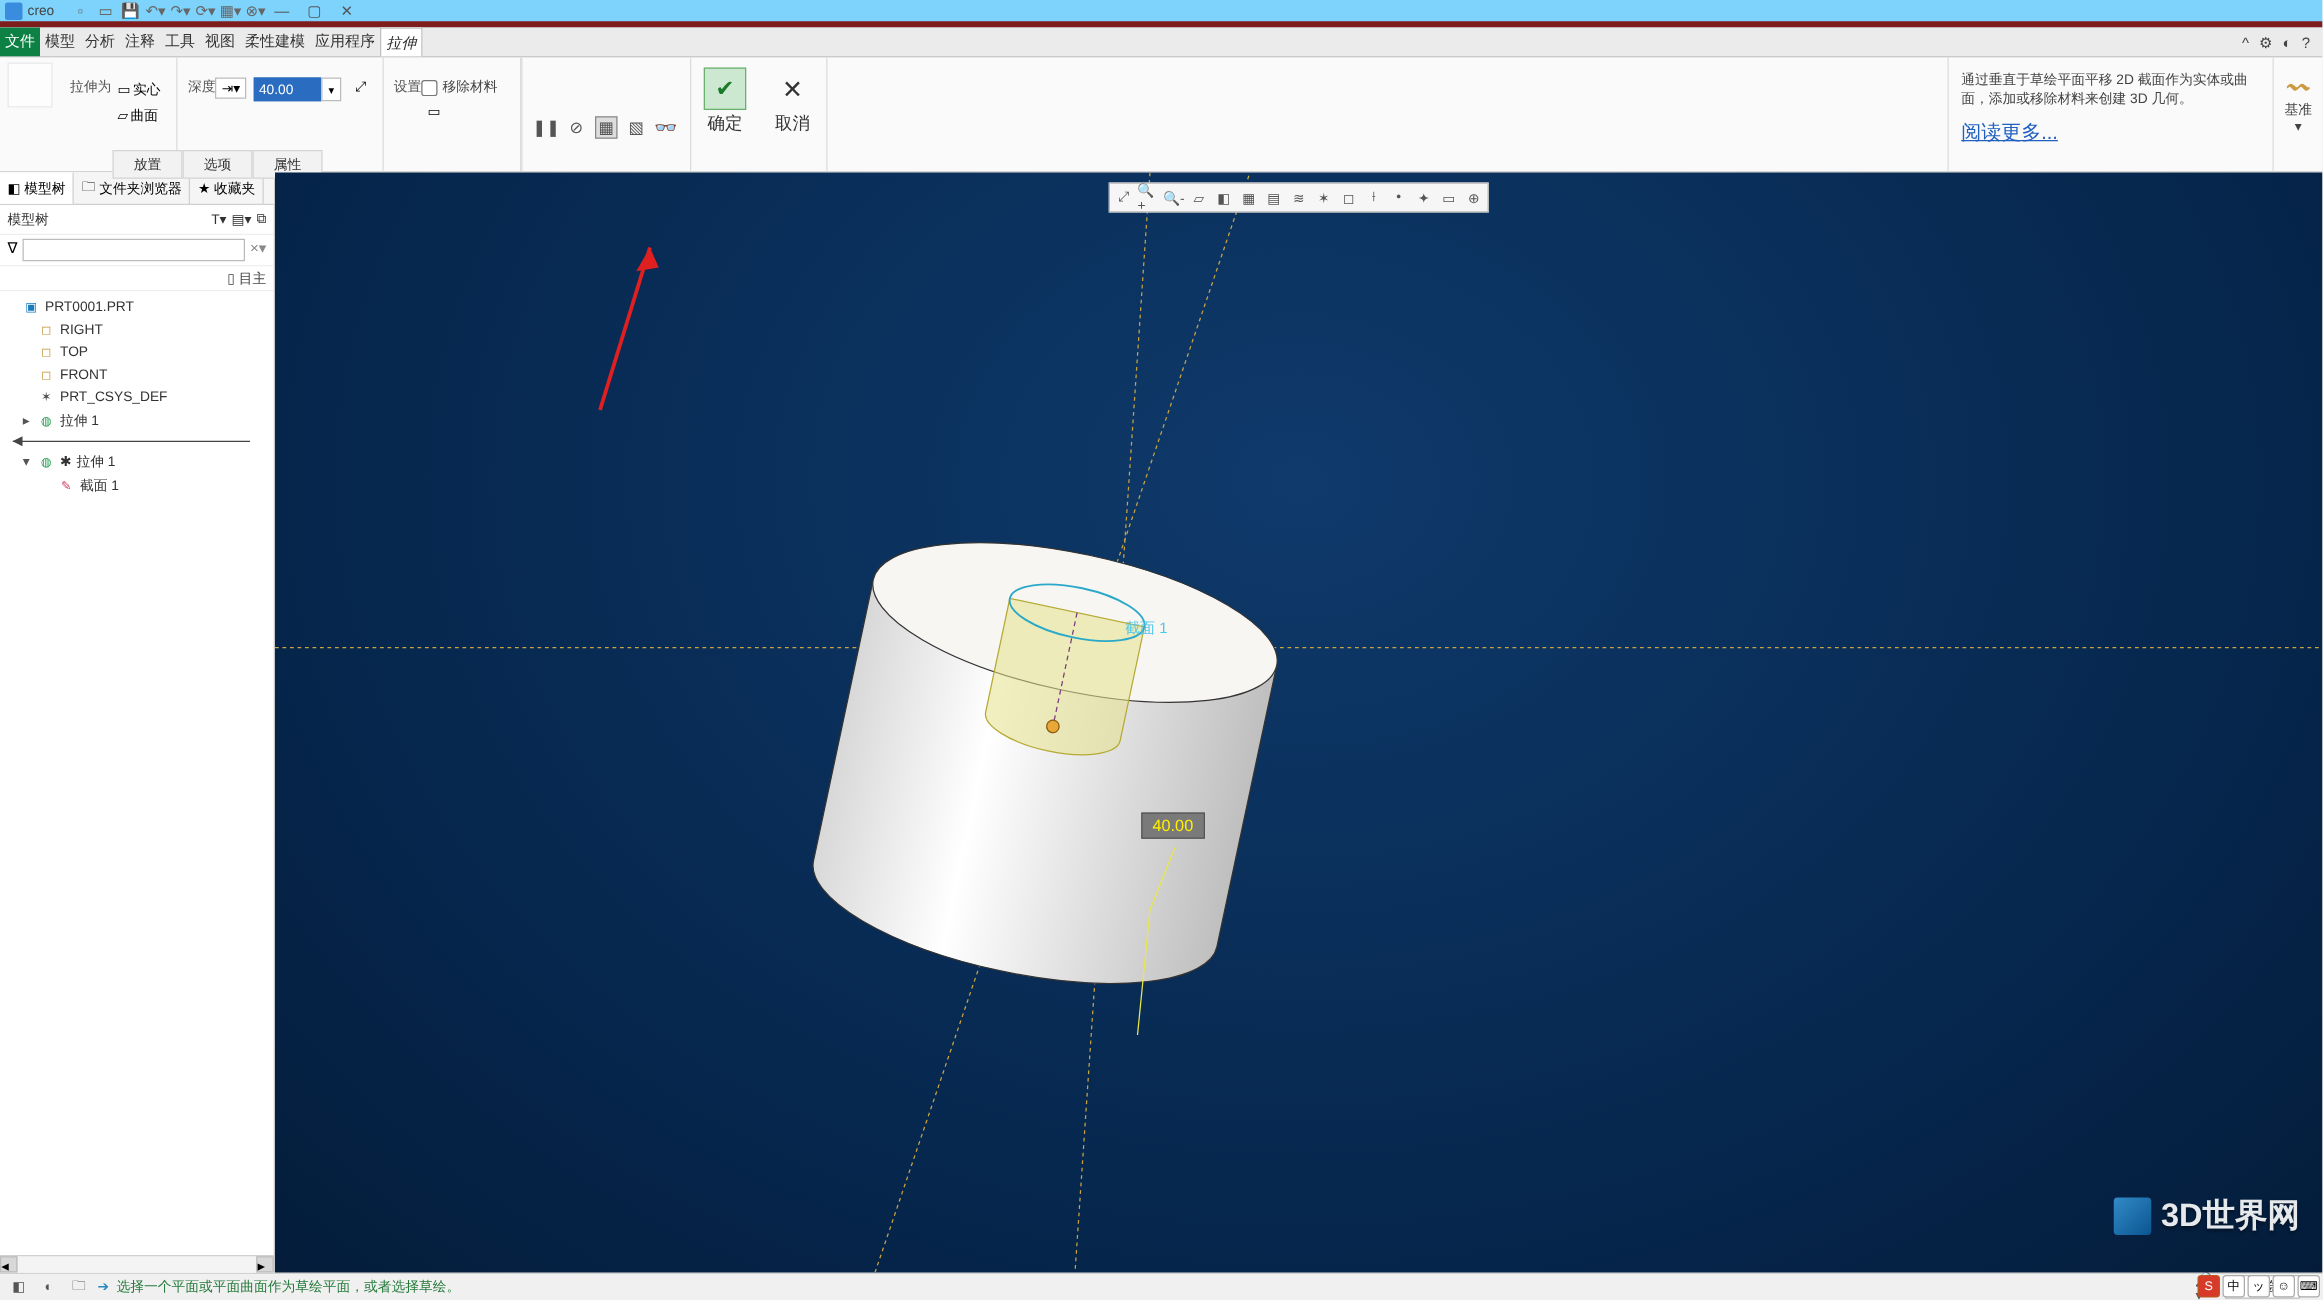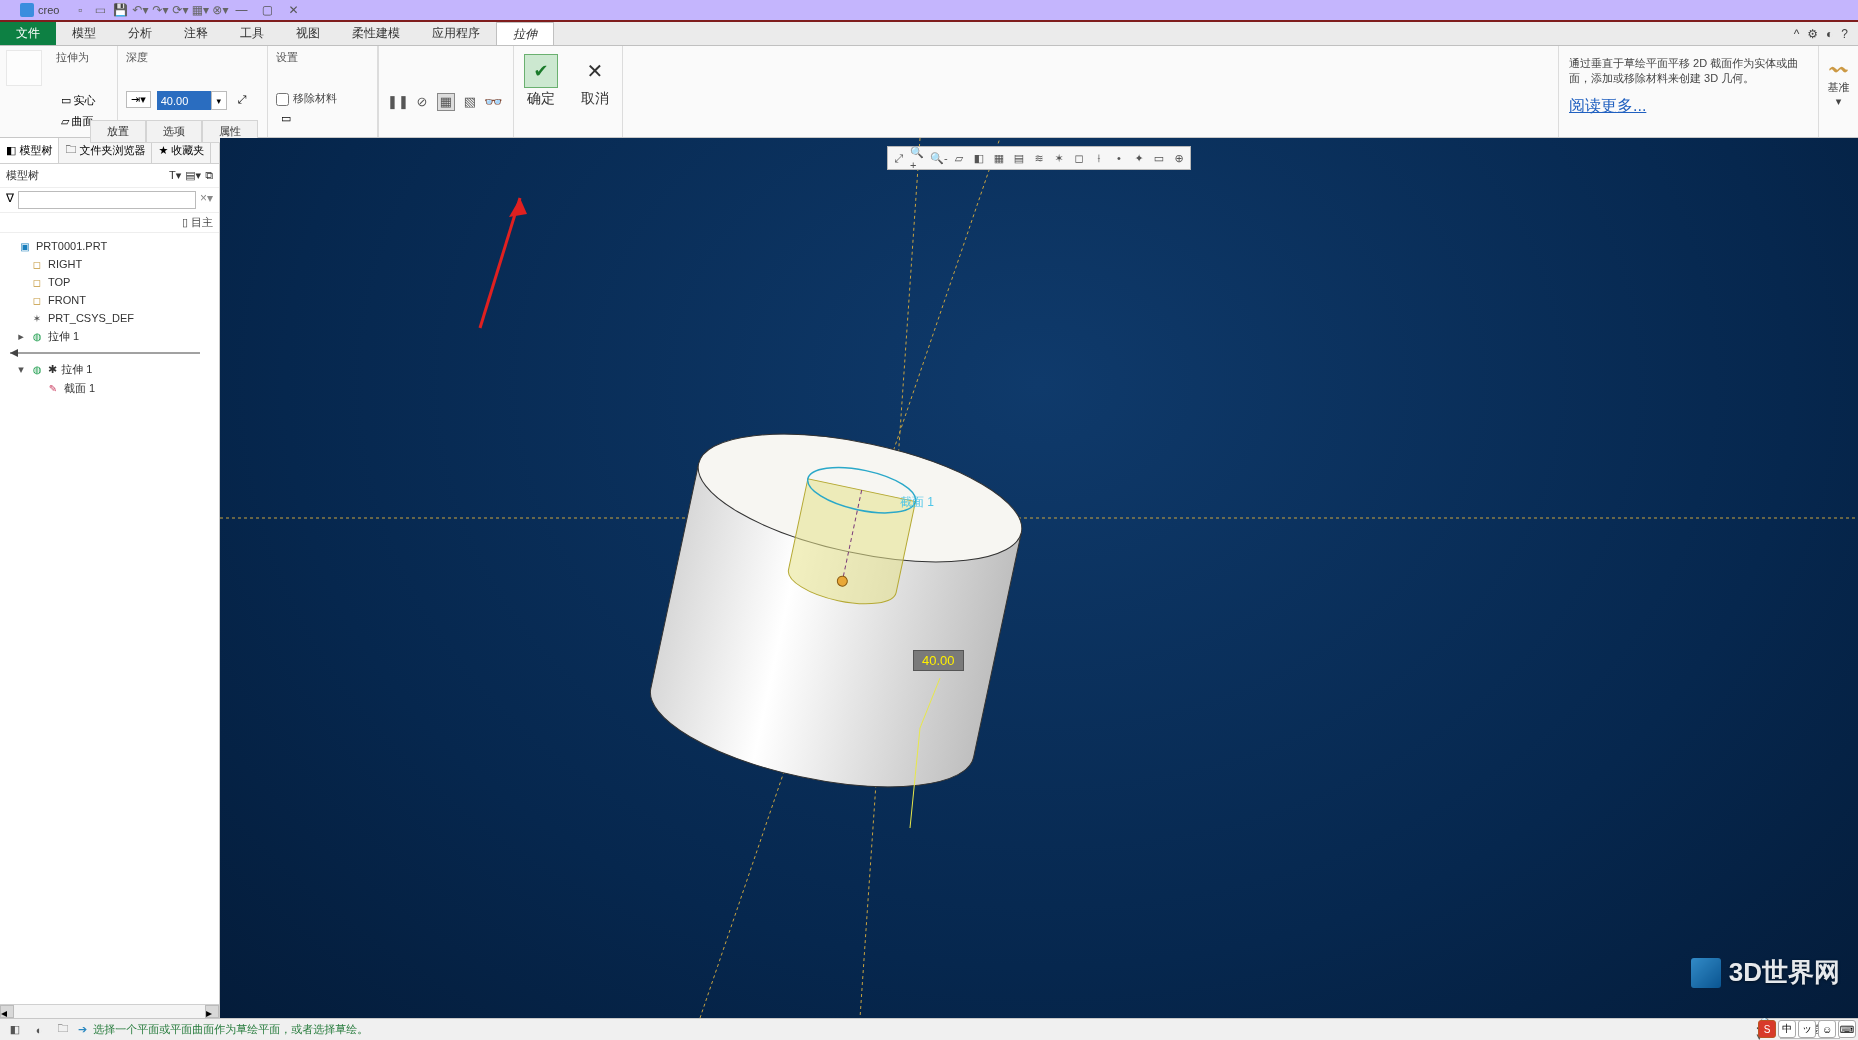--- a/index.html
+++ b/index.html
@@ -1,37 +1,37 @@
 <!DOCTYPE html>
 <html><head>
 <meta charset="utf-8">
 <style>
 * { margin: 0; padding: 0; box-sizing: border-box; font-family: "Microsoft YaHei", Arial, sans-serif; }
 body { width: 1858px; height: 1040px; background: #f0f0f0; overflow: hidden; font-size: 12px; }
 
 
-.title-bar { height: 22px; background: #c4b5fd; display: flex; align-items: center; border-bottom: 2px solid #7f1d1d; padding-left: 16px; }
+.title-bar { height: 22px; background: #7dd3fc; display: flex; align-items: center; border-bottom: 5px solid #7f1d1d; }
 .title-bar .logo { display: flex; align-items: center; padding: 0 4px; color: #444; font-size: 11px; }
 .title-bar .logo-icon { width: 14px; height: 14px; background: #3a8dde; margin-right: 4px; border-radius: 2px; }
 .title-bar .qat { display: flex; align-items: center; gap: 2px; margin-left: 8px; }
 .title-bar .qat .qbtn { width: 18px; height: 18px; display: flex; align-items: center; justify-content: center; color: #666; }
 .title-bar .title-text { flex: 1; text-align: center; color: #444; font-size: 11px; }
 .title-bar .win-btns { display: flex; gap: 2px; padding-right: 4px; }
 .title-bar .win-btns .wbtn { width: 24px; height: 18px; display: flex; align-items: center; justify-content: center; color: #555; }
 
 
 .menu-bar { height: 24px; background: #ebebeb; display: flex; border-bottom: 1px solid #c0c0c0; }
-.menu-bar .mtab { padding: 0 16px; display: flex; align-items: center; font-size: 12px; color: #333; }
+.menu-bar .mtab { padding: 0 4px; display: flex; align-items: center; font-size: 12px; color: #333; }
 .menu-bar .mtab.file { background: #0d8043; color: #fff; }
 .menu-bar .mtab.active { background: #fff; border-top: 1px solid #c0c0c0; border-left: 1px solid #c0c0c0; border-right: 1px solid #c0c0c0; font-style: italic; color: #333; }
 .menu-bar .right-icons { margin-left: auto; display: flex; align-items: center; gap: 8px; padding-right: 10px; color: #444; }
 
 
 .ribbon { height: 92px; background: #fafafa; border-bottom: 1px solid #c8c8c8; display: flex; }
-.ribbon .group { border-right: 1px solid #dcdcdc; padding: 4px 8px 0 8px; display: flex; flex-direction: column; gap: 24px; }
+.ribbon .group { border-right: 1px solid #dcdcdc; padding: 16px 8px 0 8px; display: flex; flex-direction: row; }
 .ribbon .group .g-title { font-size: 11px; color: #555; margin-bottom: 2px; }
 .ribbon .group .g-body { flex: 1; display: flex; align-items: flex-start; gap: 6px; }
 .ribbon .rb-icon { width: 36px; height: 36px; border: 1px solid #e8e8e8; background: #fdfdfd; margin: 4px 6px; }
 .ribbon .btn-sm { display: flex; align-items: center; gap: 2px; padding: 1px 4px; border: 1px solid transparent; font-size: 11px; }
 .ribbon .btn-sm.framed { border-color: #bbb; background: #fff; }
 .ribbon .depth-input { width: 54px; height: 19px; background: #fff; border: 1px solid #2a6dc0; font-size: 11px; padding: 0 3px; color: #000; background: #2a6dc0; color:#fff; }
 .depth-wrap { display:flex; }
 .depth-wrap .arrow { width:16px; height:19px; border:1px solid #bbb; background:#fff; display:flex; align-items:center; justify-content:center; font-size:9px;}
 .ribbon .check { display: flex; align-items: flex-end; gap:4px; font-size:11px; color:#444; }
 .ribbon .subtab { padding: 3px 16px; font-size: 11px; border: 1px solid #d4d4d4; background: #f2f2f2; color: #333;}

